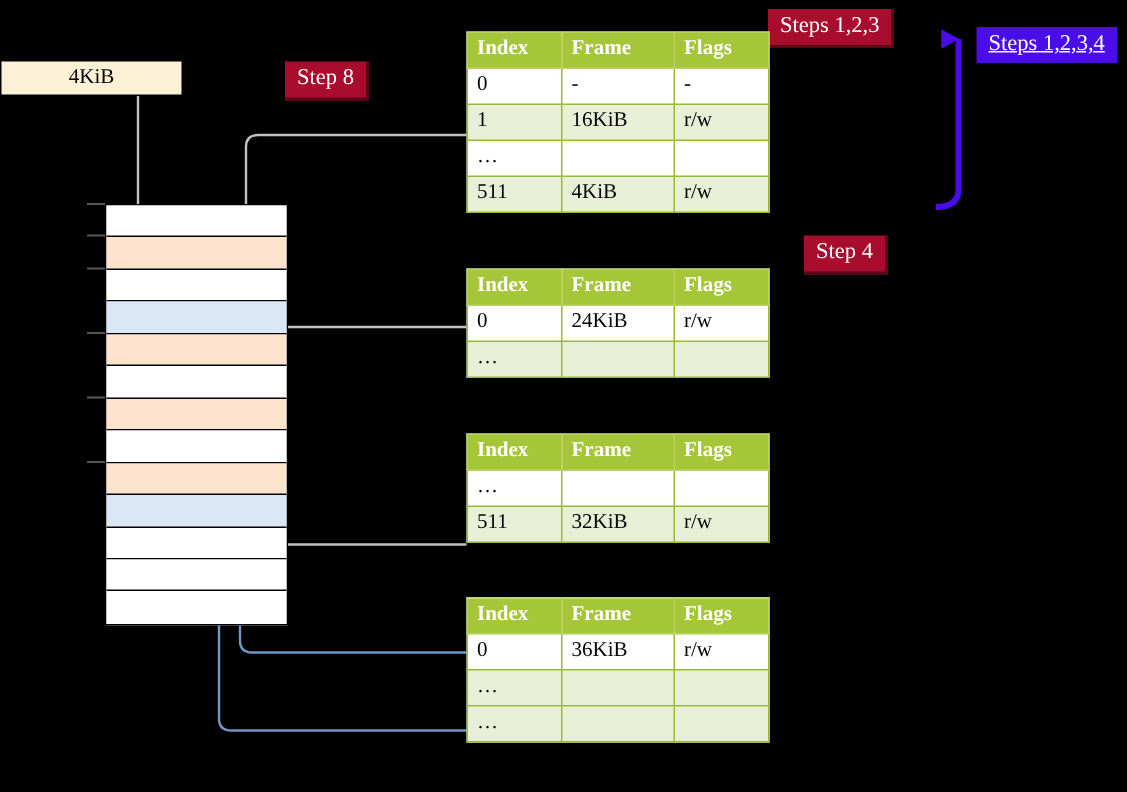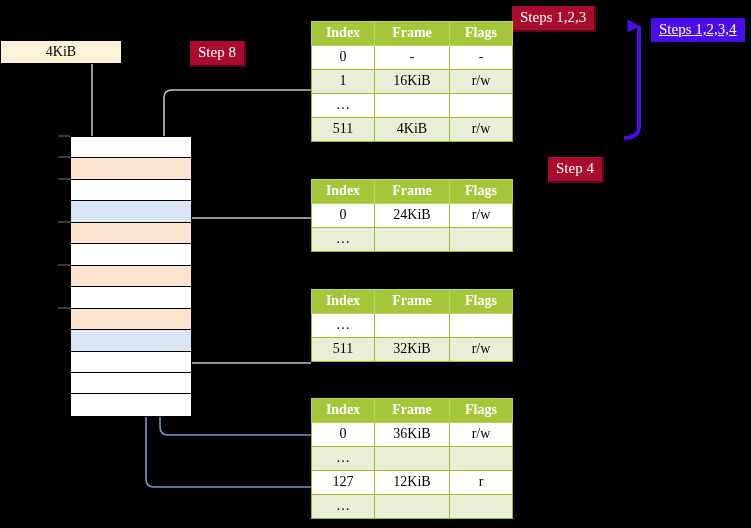--- a/index.html
+++ b/index.html
@@ -16,21 +16,21 @@
 
   
   .kib-box{position:absolute;background:#fdf2d8;border:1px solid #000;
            color:#000;font-size:14px;text-align:center;line-height:1;
            display:flex;align-items:center;justify-content:center;}
 
   
   .ptable{position:absolute;border-collapse:collapse;border:1px solid #9aba2e;
           font-size:14px;background:#fff;}
   .ptable td,.ptable th{border:1px solid #9aba2e;padding:3px 6px 4px 6px;
-          text-align:center;font-weight:normal;height:15px;color:#000;margin-left:28px;}
+          text-align:left;font-weight:normal;height:15px;color:#000;margin-left:28px;}
   .ptable th{background:#a5c639;color:#fff;font-weight:bold;
           font-family:"Liberation Serif",serif;border-color:#b9d45e;}
   .ptable tr.odd td{background:#fff;}
   .ptable tr.even td{background:#e9efd6;}
   .ptable td.hl{background:#fbfbbf;}
   .ptable tr.hlrow td{background:#e9efd6;}
   .col-i{width:50px;}
   .col-f{width:62px;}
   .col-g{width:50px;}
 
@@ -112,21 +112,21 @@
   </svg>
 
   <div class="kib-box" id="kibbox" style="left: 0px; top: 40px; width: 120px; height: 22px; background: rgb(253, 242, 216);">
     <span>4KiB</span>
   </div>
 
   <div id="badges">
       <div class="badge badge-red" style="left: 512px; top: 6px; background: rgb(169, 13, 46);"><span>Steps 1,2,3</span></div>
       <div class="badge badge-blue" style="left: 651px; top: 18px; background: rgb(74, 12, 232);"><span>Steps 1,2,3,4</span></div>
       <div class="badge badge-red" style="left: 190px; top: 41px; background: rgb(169, 13, 46);"><span>Step 8</span></div>
-      <div class="badge badge-red" style="left: 548px; top: 157px; background: rgb(169, 13, 46); text-align: center;"><span>Step 4</span></div>
+      <div class="badge badge-red" style="left: 536px; top: 157px; background: rgb(169, 13, 46); text-align: center;"><span>Step 4</span></div>
     </div>
 
   <div id="tables">
       <table class="ptable" style="left: 311px; top: 21px;">
         <thead>
           <tr>
             <th class="col-i">Index</th>
             <th class="col-f">Frame</th>
             <th class="col-g">Flags</th>
           </tr>
@@ -208,25 +208,20 @@
           <tr class="odd">
             <td class="col-i">0</td>
             <td class="col-f">36KiB</td>
             <td class="col-g">r/w</td>
           </tr>
           <tr class="even">
             <td class="col-i">…</td>
             <td class="col-f"></td>
             <td class="col-g"></td>
           </tr>
-          <tr class="odd">
-            <td class="col-i">127</td>
-            <td class="col-f">12KiB</td>
-            <td class="col-g">r</td>
-          </tr>
           <tr class="even">
             <td class="col-i">…</td>
             <td class="col-f"></td>
             <td class="col-g"></td>
           </tr>
         </tbody>
       </table>
     </div>
 
 </div>

